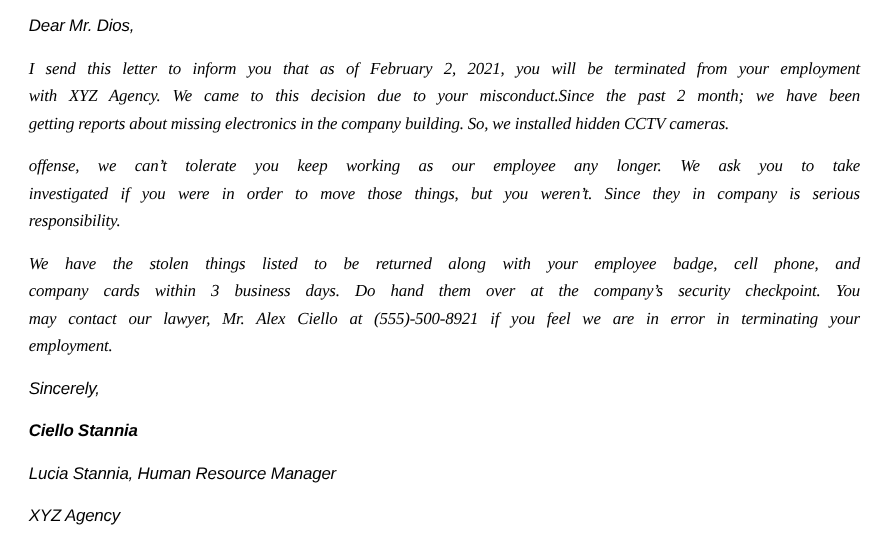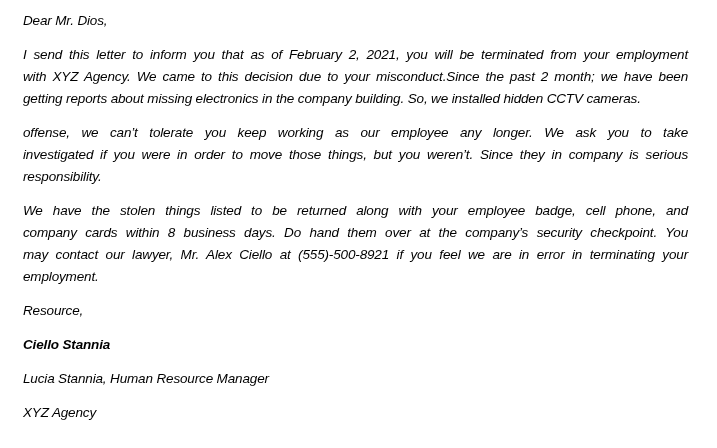--- a/index.html
+++ b/index.html
@@ -19,20 +19,21 @@
   }
   .letter {
     padding: 10px 29px 0 23px;
   }
   .para {
     margin: 0 0 12px 0;
     line-height: 22px;
   }
   .line {
     line-height: 22px;
+    font-family: Liberation Serif, serif;
   }
   .line.fill {
     text-align: justify;
     text-align-last: justify;
   }
   .signature-name {
     font-weight: bold;
   }
 </style>
 </head>
@@ -46,22 +47,22 @@
         <div class="line fill">with XYZ Agency. We came to this decision due to your misconduct.Since the past 2 month; we have been</div>
         <div class="line">getting reports about missing electronics in the company building. So, we installed hidden CCTV cameras.</div>
       </div>
       <div class="para">
         <div class="line fill">offense, we can’t tolerate you keep working as our employee any longer. We ask you to take</div>
         <div class="line fill">investigated if you were in order to move those things, but you weren’t. Since they in company is serious</div>
         <div class="line">responsibility.</div>
       </div>
       <div class="para">
         <div class="line fill">We have the stolen things listed to be returned along with your employee badge, cell phone, and</div>
-        <div class="line fill">company cards within 8 business days. Do hand them over at the company’s security checkpoint. You</div>
+        <div class="line fill">company cards within 3 business days. Do hand them over at the company’s security checkpoint. You</div>
         <div class="line fill">may contact our lawyer, Mr. Alex Ciello at (555)-500-8921 if you feel we are in error in terminating your</div>
         <div class="line">employment.</div>
       </div>
     </div>
-  <div class="para">Resource,</div>
+  <div class="para">Sincerely,</div>
   <div class="para signature-name">Ciello Stannia</div>
   <div class="para">Lucia Stannia, Human Resource Manager</div>
   <div class="para">XYZ Agency</div>
 </div>
 
 </body></html>

